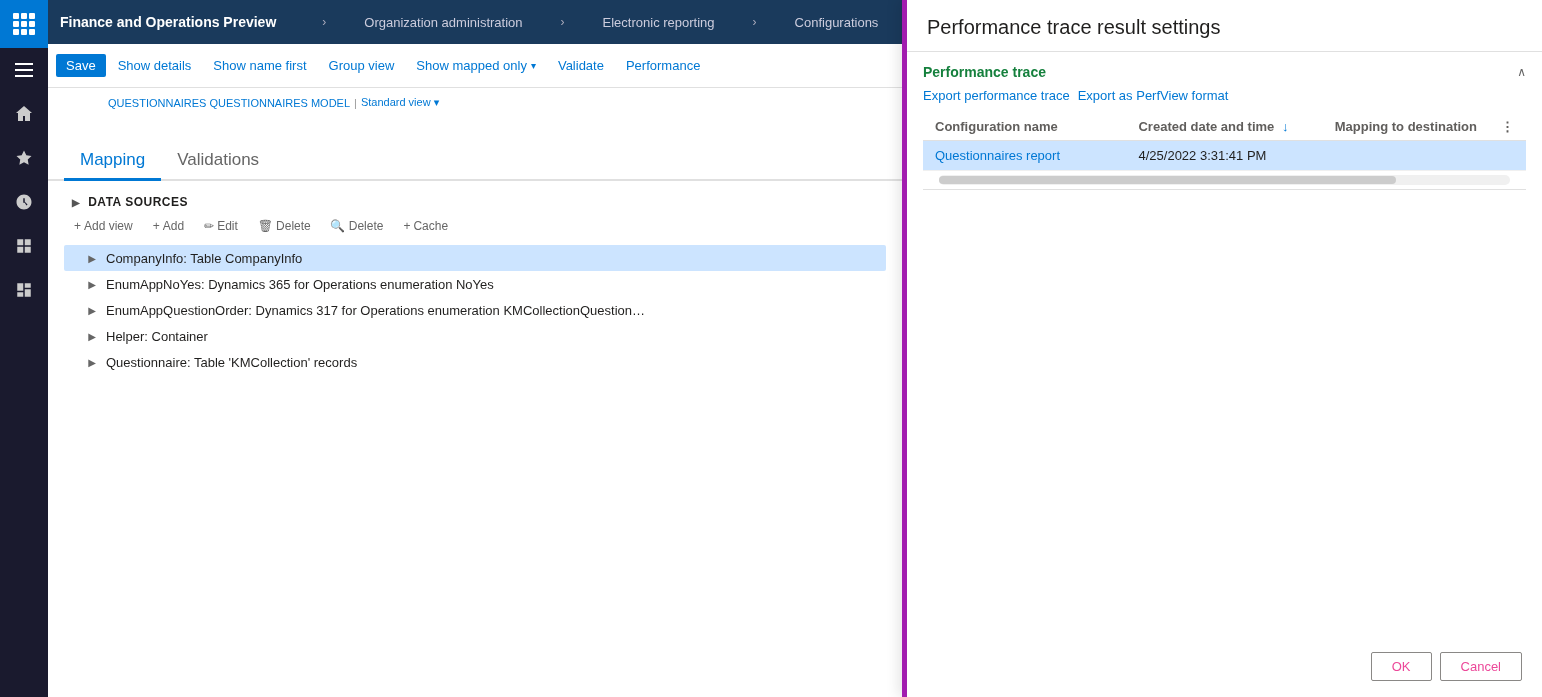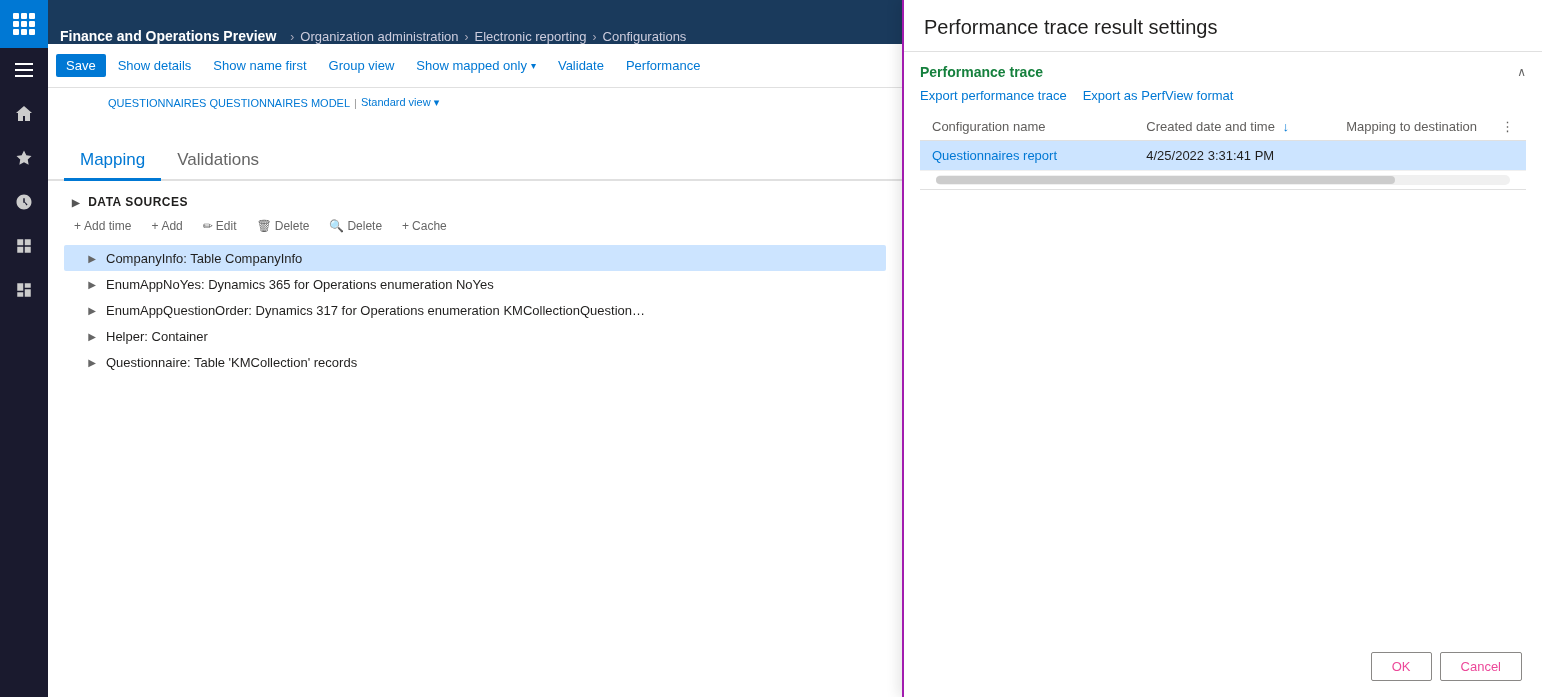--- a/index.html
+++ b/index.html
@@ -38,24 +38,25 @@
       display: flex;
       flex-direction: column;
       overflow: hidden;
     }
 
     
     .top-nav {
       background: #1a3a5c;
       height: 44px;
       display: flex;
-      align-items: flex-end;
+      align-items: center;
       padding: 0 12px;
       color: white;
       flex-shrink: 0;
+      gap: 32px;
     }
     .top-nav-brand {
       font-size: 14px;
       font-weight: 600;
       color: white;
       margin-right: 8px;
       white-space: nowrap;
     }
     .breadcrumb-sep {
       color: #aab; margin: 0 6px; font-size: 12px;
@@ -194,21 +195,21 @@
     .tree-toggle {
       width: 16px; height: 16px;
       display: flex; align-items: center; justify-content: center;
       margin-right: 6px; color: #666; font-size: 10px;
     }
 
     
     .right-panel {
       width: 640px;
       background: white;
-      border-left: 2px solid #a21caf;
+      border-left: 5px solid #a21caf;
       display: flex;
       flex-direction: column;
       flex-shrink: 0;
       box-shadow: -4px 0 12px rgba(0,0,0,0.1);
       position: relative;
     }
 
     .panel-header {
       padding: 16px 20px 12px 20px;
       border-bottom: 1px solid #e0e0e0;
@@ -229,39 +230,39 @@
       padding: 12px 0 8px 0;
       cursor: pointer;
     }
     .panel-section-title {
       font-size: 14px; font-weight: 600; color: #15803d;
     }
     .section-toggle { color: #666; font-size: 12px; }
 
     
     .section-actions {
-      display: flex; gap: 16px;
+      display: flex; gap: 8px;
       padding: 0 0 10px 0;
     }
     .section-action-btn {
       font-size: 13px; color: #0078d4;
       cursor: pointer; background: none; border: none;
       padding: 0;
     }
 
     
     .data-table {
       width: 100%;
       border-collapse: collapse;
       font-size: 13px;
     }
     .data-table th {
       text-align: left;
       padding: 6px 12px;
-      font-weight: 400;
+      font-weight: 700;
       color: #605e5c;
       background: white;
       border-bottom: 1px solid #e0e0e0;
       white-space: nowrap;
     }
     .data-table td {
       padding: 7px 12px;
       border-bottom: 1px solid #f0f0f0;
       color: #201f1e;
     }
@@ -421,21 +422,21 @@
     <div class="designer-area">
 
       <div class="ds-header">
         <span class="ds-toggle">▶</span>
         <span>DATA SOURCES</span>
       </div>
 
       <div class="ds-toolbar">
         <button class="ds-toolbar-btn">
           <span>+</span>
-          <span>Add time</span>
+          <span>Add view</span>
         </button>
         <button class="ds-toolbar-btn">
           <span>+</span>
           <span>Add</span>
         </button>
         <button class="ds-toolbar-btn">
           <span>✏</span>
           <span>Edit</span>
         </button>
         <button class="ds-toolbar-btn">

